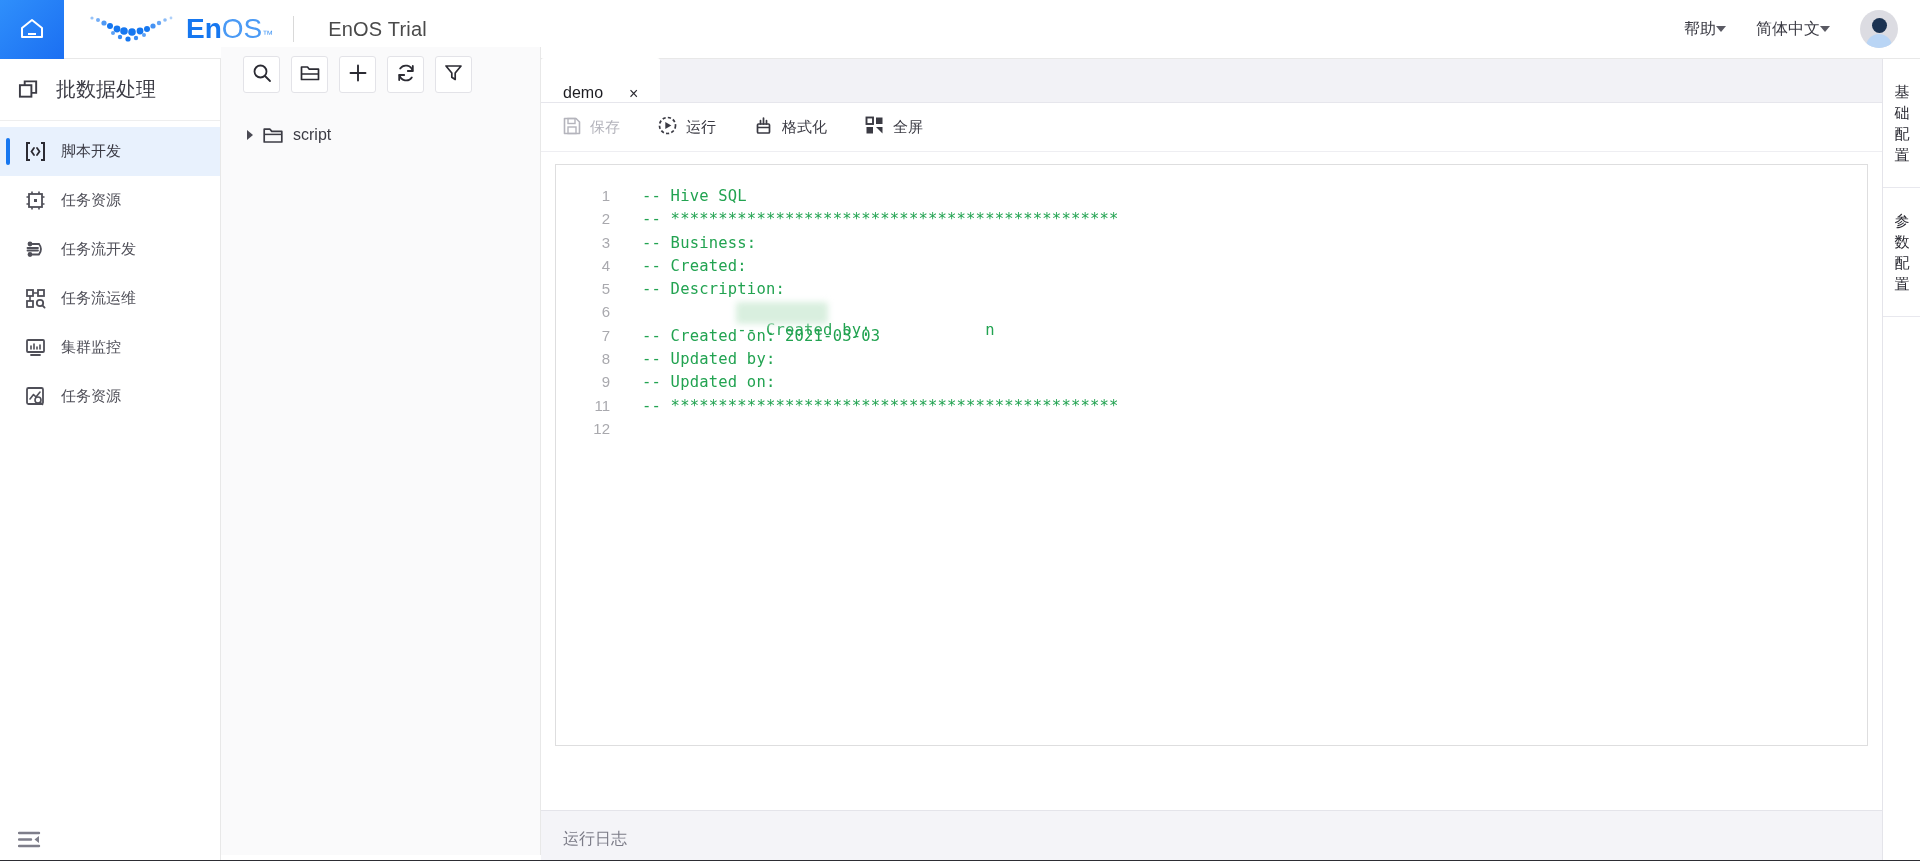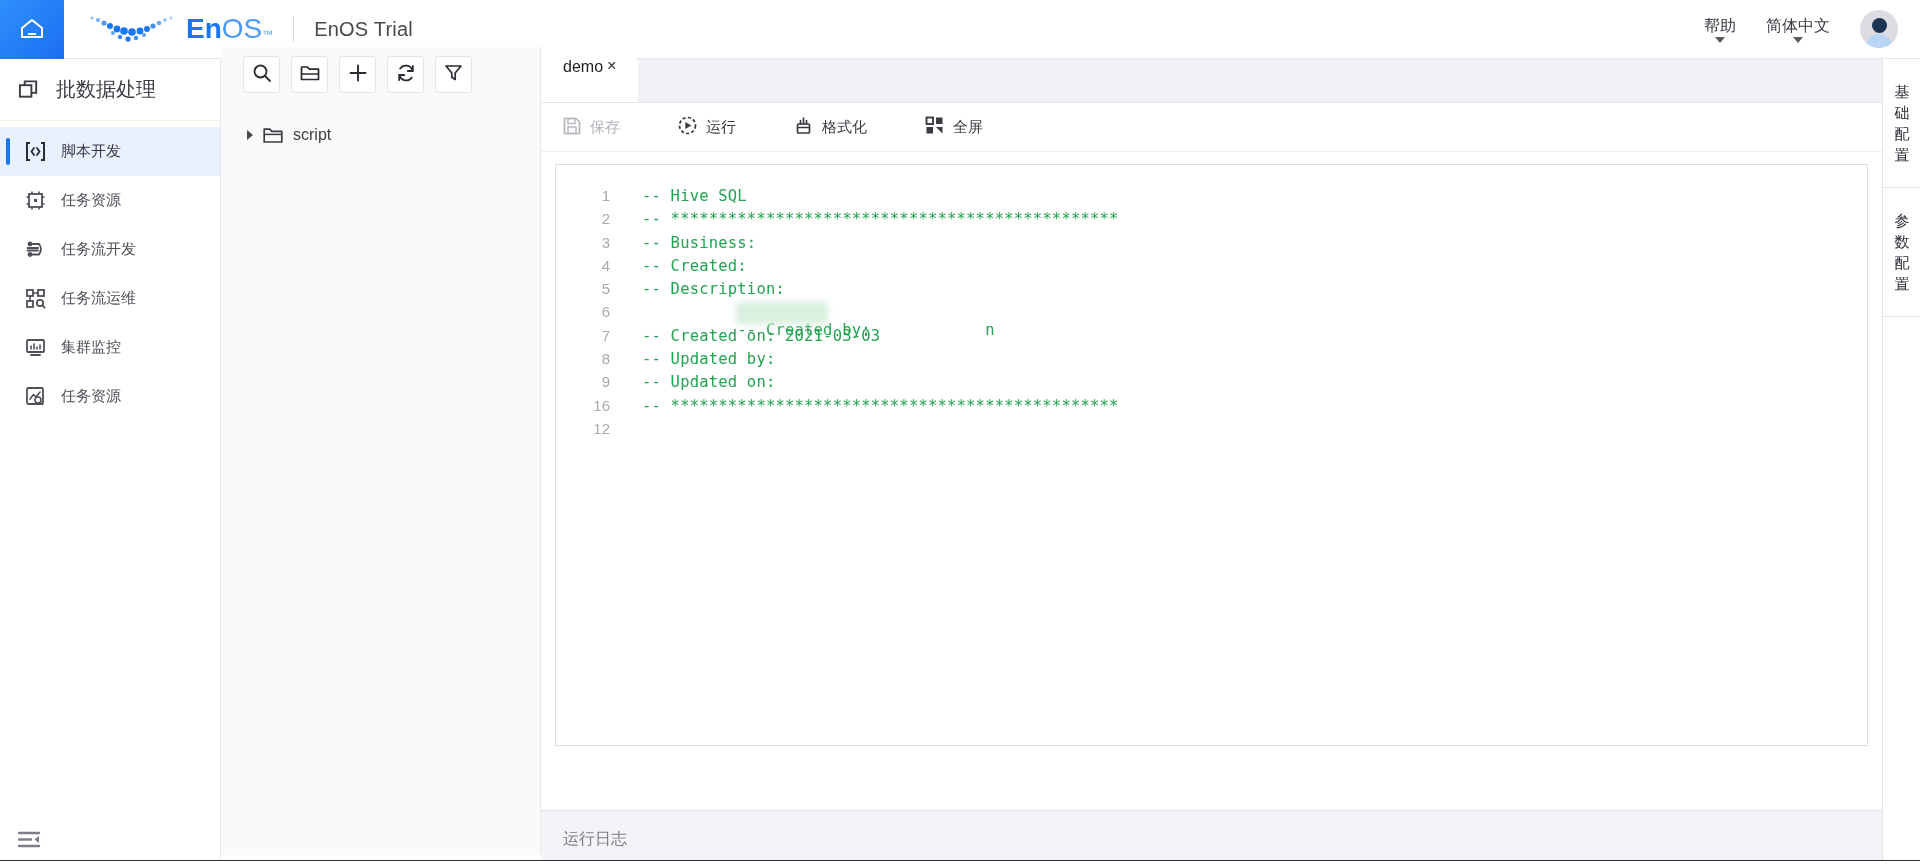--- a/index.html
+++ b/index.html
@@ -29,29 +29,29 @@
     display: flex; align-items: center;
     margin-left: 22px; height: 59px;
   }
   .enos-logo { display: flex; align-items: center; }
   .brand-divider {
     width: 1px; height: 26px; background: #d9d9d9;
     margin: 0 20px;
   }
   .brand-title {
     font-size: 20px; color: #4a4a4a;
-    font-weight: 400; letter-spacing: .2px;
+    font-weight: 400; letter-spacing: .2px; margin-left: 14px;
   }
   .header-right {
     margin-left: auto; display: flex; align-items: center;
     padding-right: 22px; gap: 30px;
   }
   .hdr-menu {
     font-size: 16px; color: #3c3c45; cursor: pointer;
-    display: flex; align-items: center;  flex-direction: column;
+    display: flex; align-items: center; 
   }
   .caret-dn {
     width: 0; height: 0;
     border-left: 5px solid transparent;
     border-right: 5px solid transparent;
     border-top: 6px solid #5a5a63;
   }
   .avatar {
     width: 38px; height: 38px; border-radius: 50%;
     background: #dcdce2; position: relative; overflow: hidden;
@@ -138,33 +138,33 @@
     width: 1341px; height: 808px;
     background: #ffffff;
   }
   .tabbar {
     height: 44px; background: #f2f2f6;
     display: flex; align-items: flex-end;
     border-bottom: 1px solid #e6e6ec;
   }
   .tab {
     height: 44px; background: #ffffff;
-    display: flex; align-items: flex-start; gap: 4px;
+    display: flex; align-items: flex-end; gap: 26px;
     padding: 0 22px; cursor: pointer;
     border-top-left-radius: 3px; border-top-right-radius: 3px;
   }
   .tab .tname { font-size: 16px; color: #1d1d22; }
   .tab .tclose {
     font-size: 16px; color: #2b2b32; line-height: 1; cursor: pointer;
     font-family: "Liberation Sans", sans-serif;
   }
 
   .ed-toolbar {
     height: 49px; display: flex; align-items: center;
-    padding-left: 22px; gap: 58px;
+    padding-left: 22px; gap: 38px;
     border-bottom: 1px solid #eeeef2;
     background: #ffffff;
   }
   .ed-act {
     display: flex; align-items: center; gap: 9px;
     font-size: 15px; color: #3a3a43; cursor: pointer;
   }
   .ed-act.disabled { color: #b4b4bc; cursor: default; }
 
   .code-wrap {
@@ -551,21 +551,21 @@
       </div>
       <div class="code-line">
         <span class="ln">8</span>
         <span class="ctext">-- Updated by:</span>
       </div>
       <div class="code-line">
         <span class="ln">9</span>
         <span class="ctext">-- Updated on:</span>
       </div>
       <div class="code-line">
-        <span class="ln">16</span>
+        <span class="ln">11</span>
         <span class="ctext">-- ***********************************************</span>
       </div>
       <div class="code-line">
         <span class="ln">12</span>
         <span class="ctext"></span>
       </div>
 
     </div>
   </div>
 

